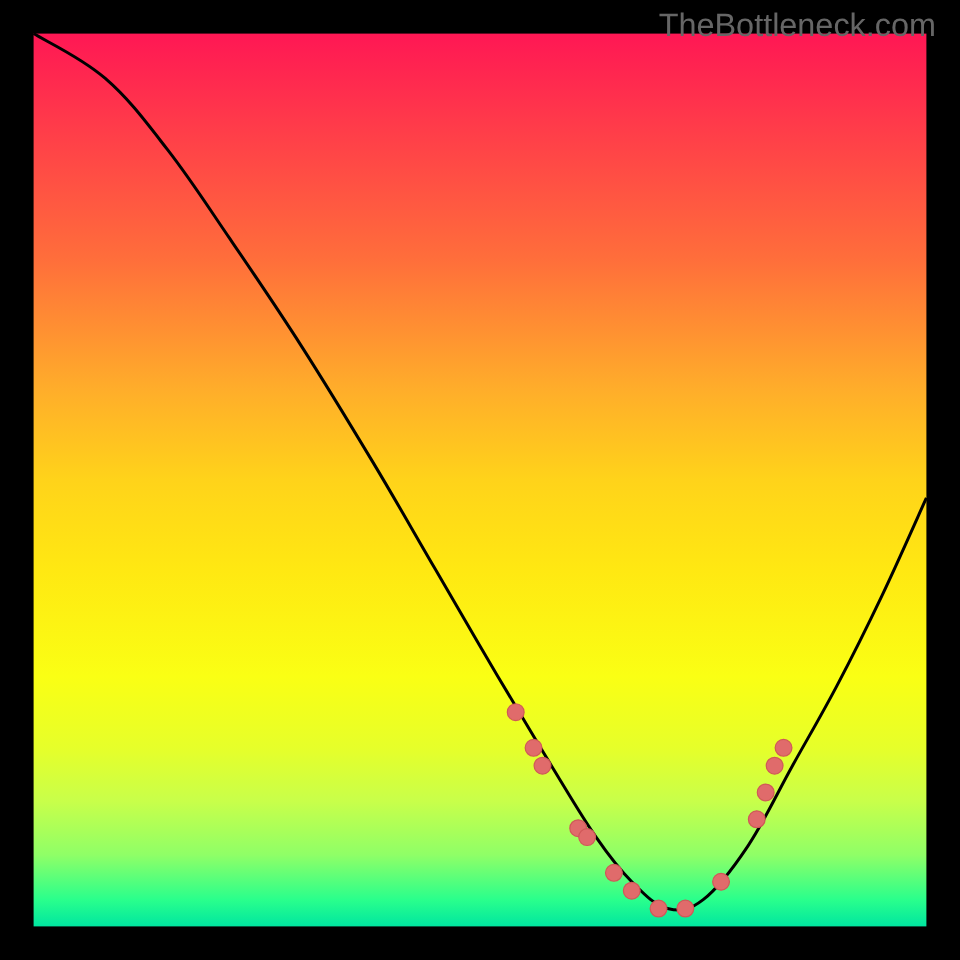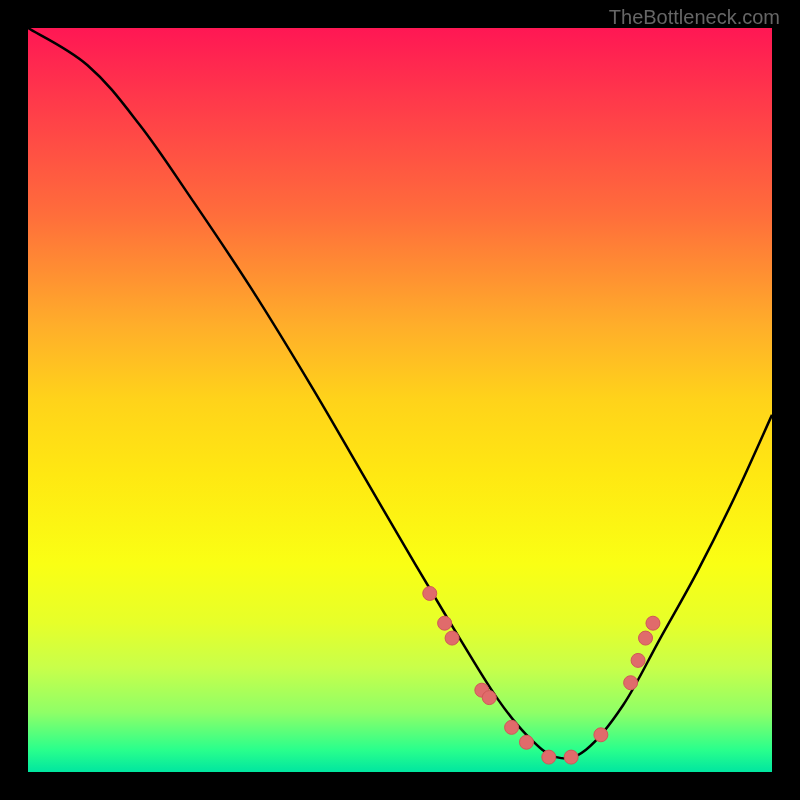--- a/index.html
+++ b/index.html
@@ -8,21 +8,21 @@
     height: 800px;
     background: #000;
     position: relative;
     font-family: Arial, sans-serif;
   }
   .watermark {
     position: absolute;
     top: 6px;
     right: 20px;
     color: #666;
-    font-size: 20px;
+    font-size: 27px;
     font-weight: 500;
     z-index: 10;
   }
   .plot-area {
     position: absolute;
     top: 28px;
     left: 28px;
     width: 744px;
     height: 744px;
     background: linear-gradient(to bottom,

